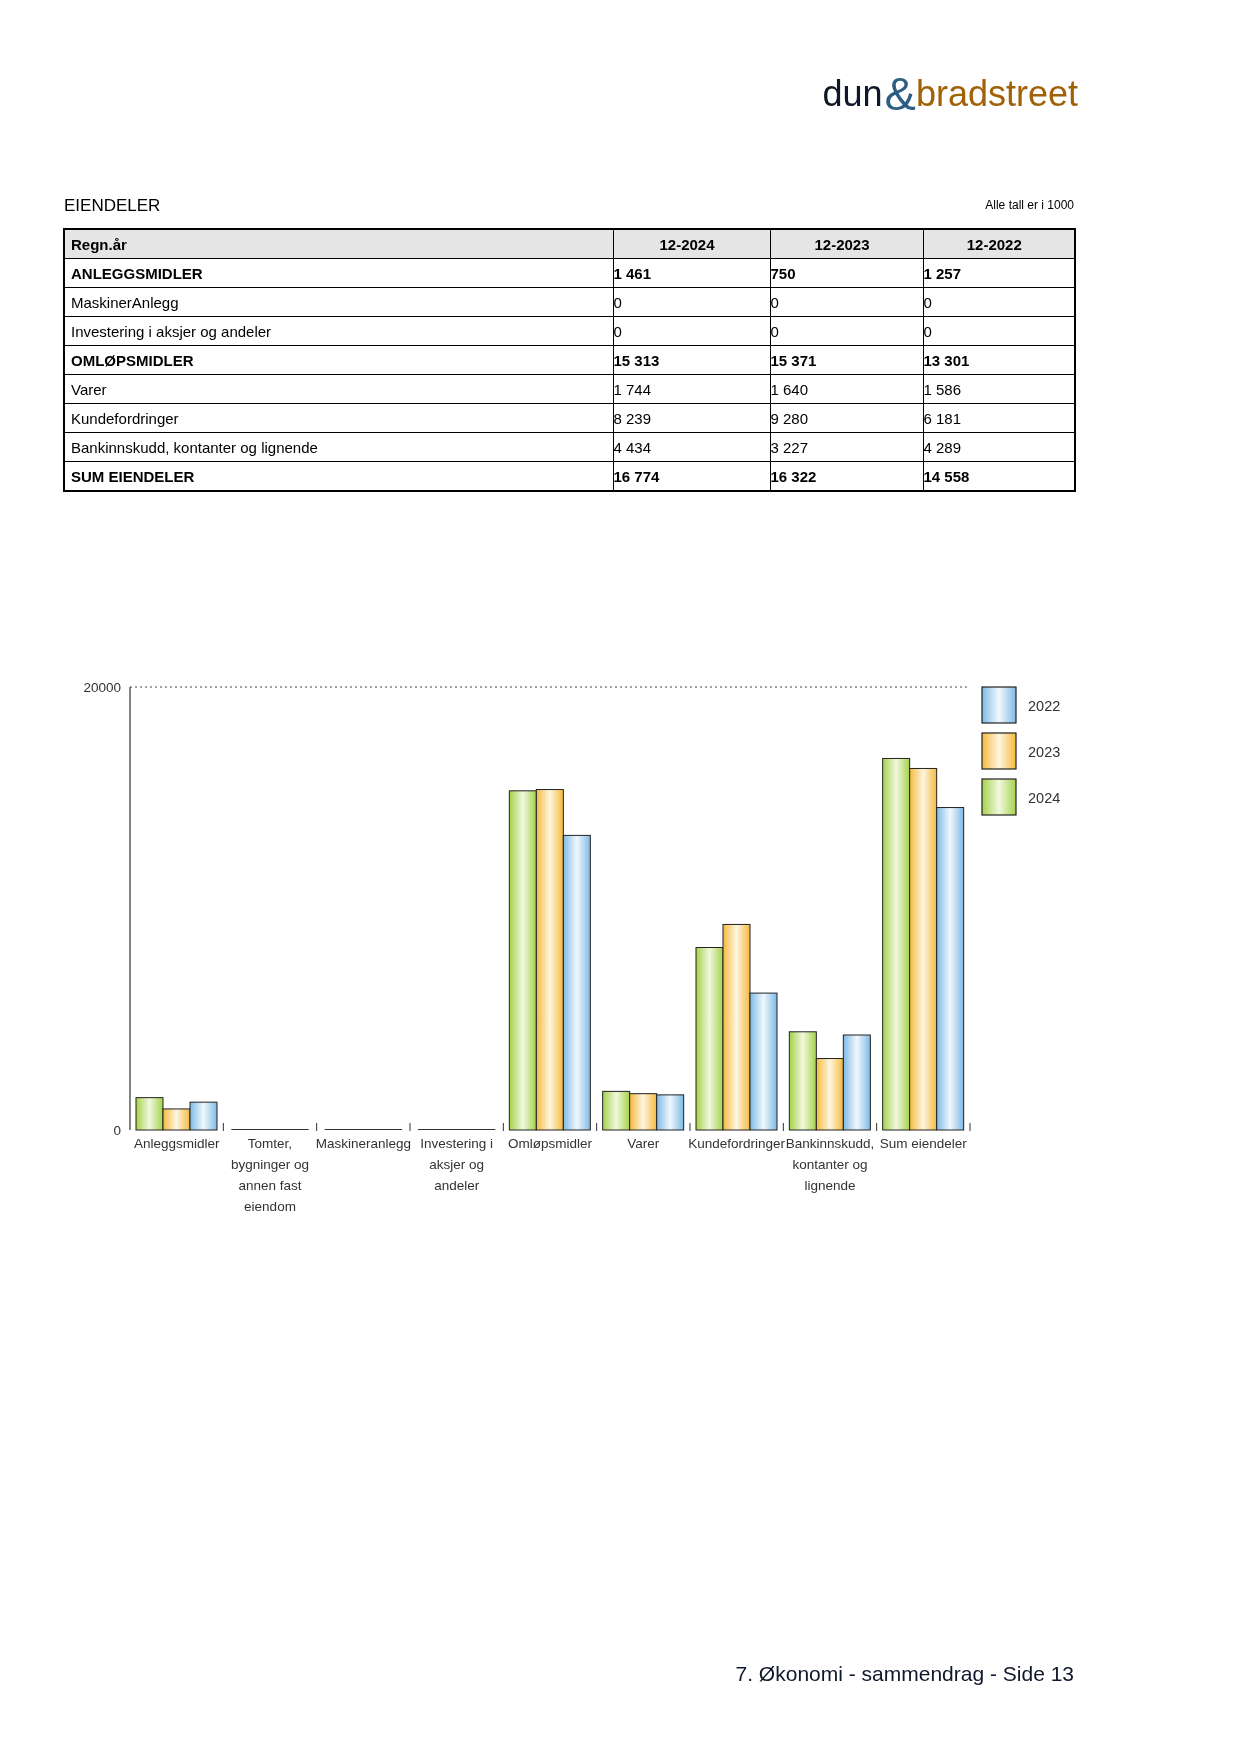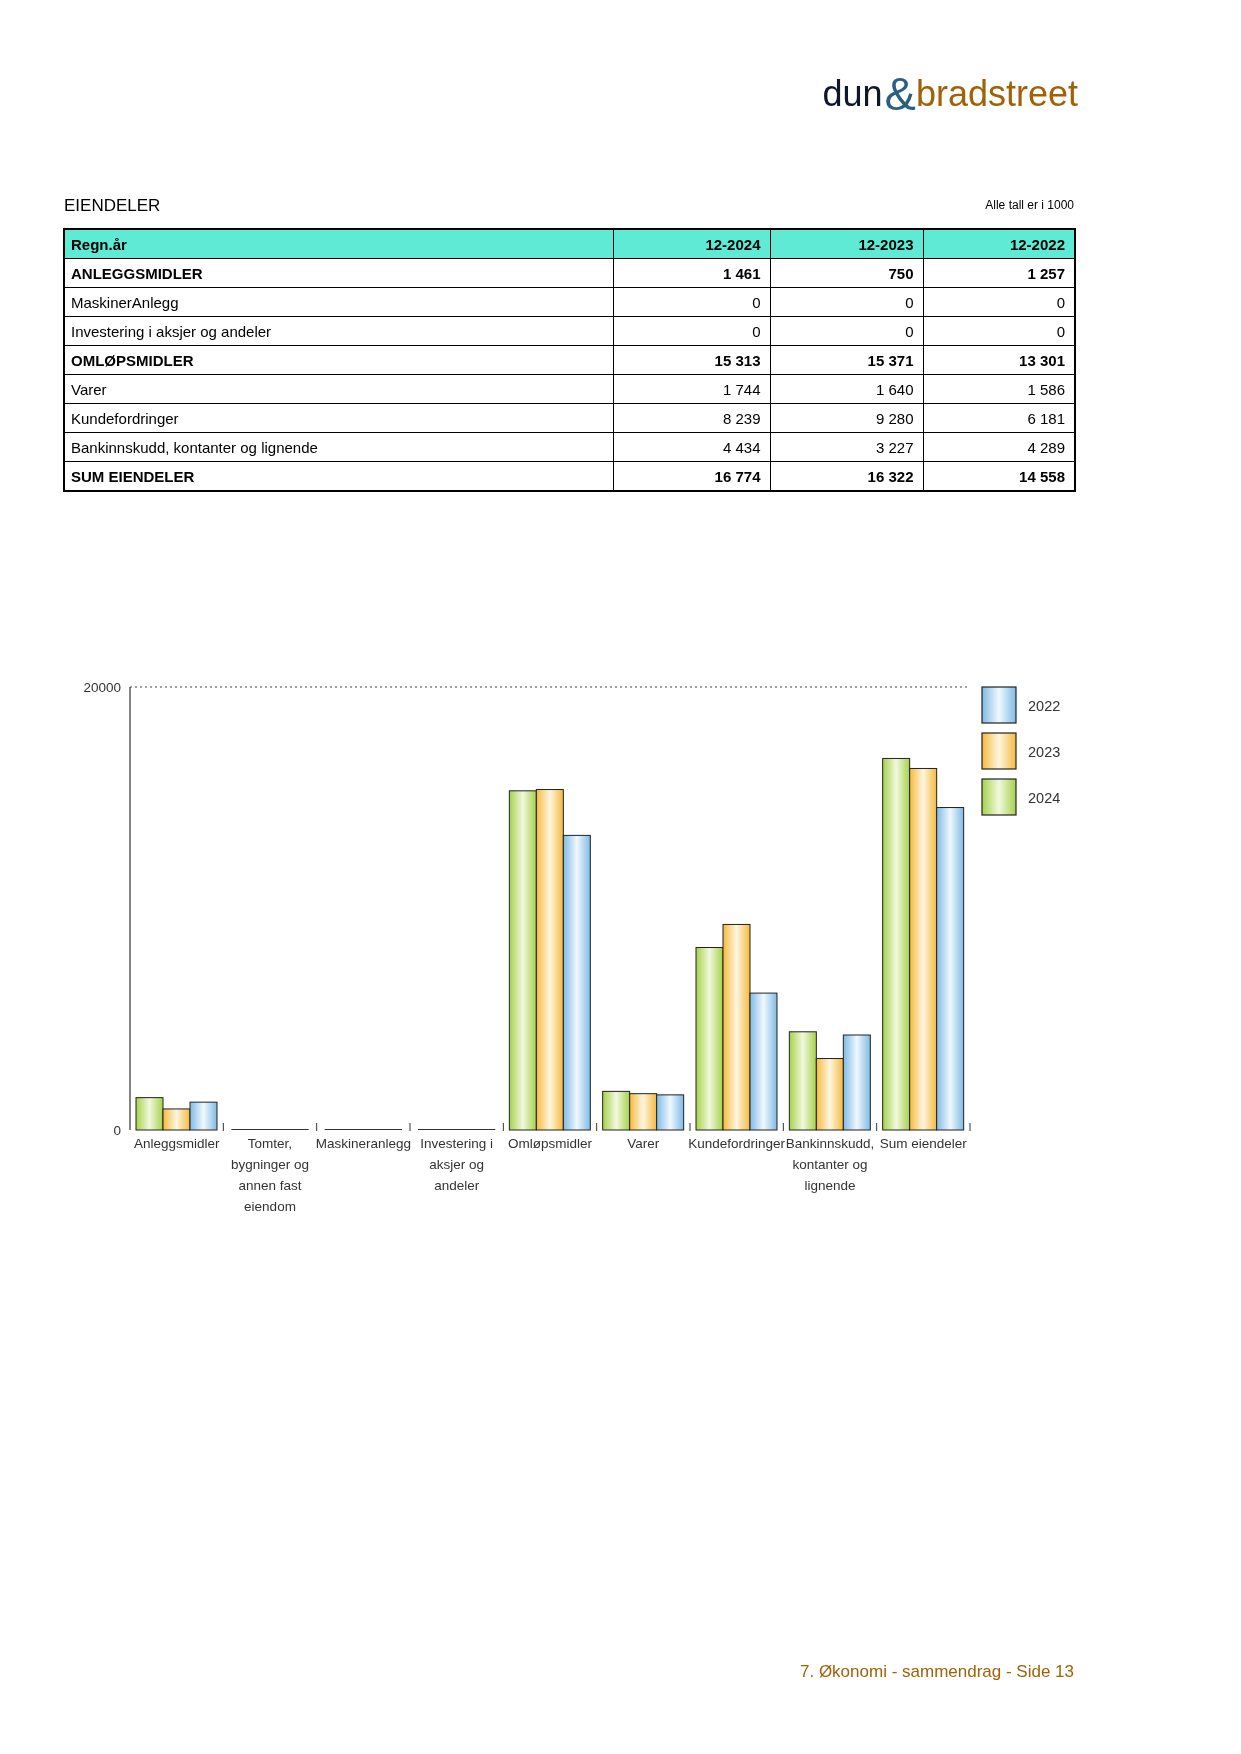--- a/index.html
+++ b/index.html
@@ -12,27 +12,27 @@
   .logo .dun{color:#0f172a;}
   .logo .amp{color:#2B5E81;font-size:47px;position:relative;top:4px;margin:0 -1px 0 2px;}
   .logo .brad{color:#a16207;margin-left:1px;}
   
   .section-title{position:absolute;left:64px;top:196px;font-size:17px;font-weight:normal;}
   .units-note{position:absolute;right:167px;top:198px;font-size:12px;}
   
   table.assets{position:absolute;left:63px;top:228px;width:1011px;border-collapse:collapse;border:2px solid #000;table-layout:fixed;}
   table.assets td,table.assets th{border:1px solid #000;height:28px;font-size:15px;padding:0;overflow:hidden;white-space:nowrap;}
   table.assets .label{text-align:left;padding-left:6px;}
-  table.assets .num{text-align:right;padding-right:9px;}
-  table.assets thead th{background:#5eead4;font-weight:bold;margin-top:39px;}
+  table.assets .num{padding-right:9px;}
+  table.assets thead th{background:#e5e5e5;font-weight:bold;margin-top:39px;}
   table.assets tr.bold td{font-weight:bold;}
   
   svg.chart{position:absolute;left:60px;top:600px;}
   
-  .footer{position:absolute;right:167px;top:1662px;font-size:17px;color:#a16207;}
+  .footer{position:absolute;right:167px;top:1662px;font-size:21px;color:#0f172a;}
 </style>
 </head>
 <body>
 
 <div class="logo">
   <span class="dun">dun</span><span class="amp">&amp;</span><span class="brad">bradstreet</span>
 </div>
 
 <div class="section-title">EIENDELER</div>
 <div class="units-note">Alle tall er i 1000</div>

